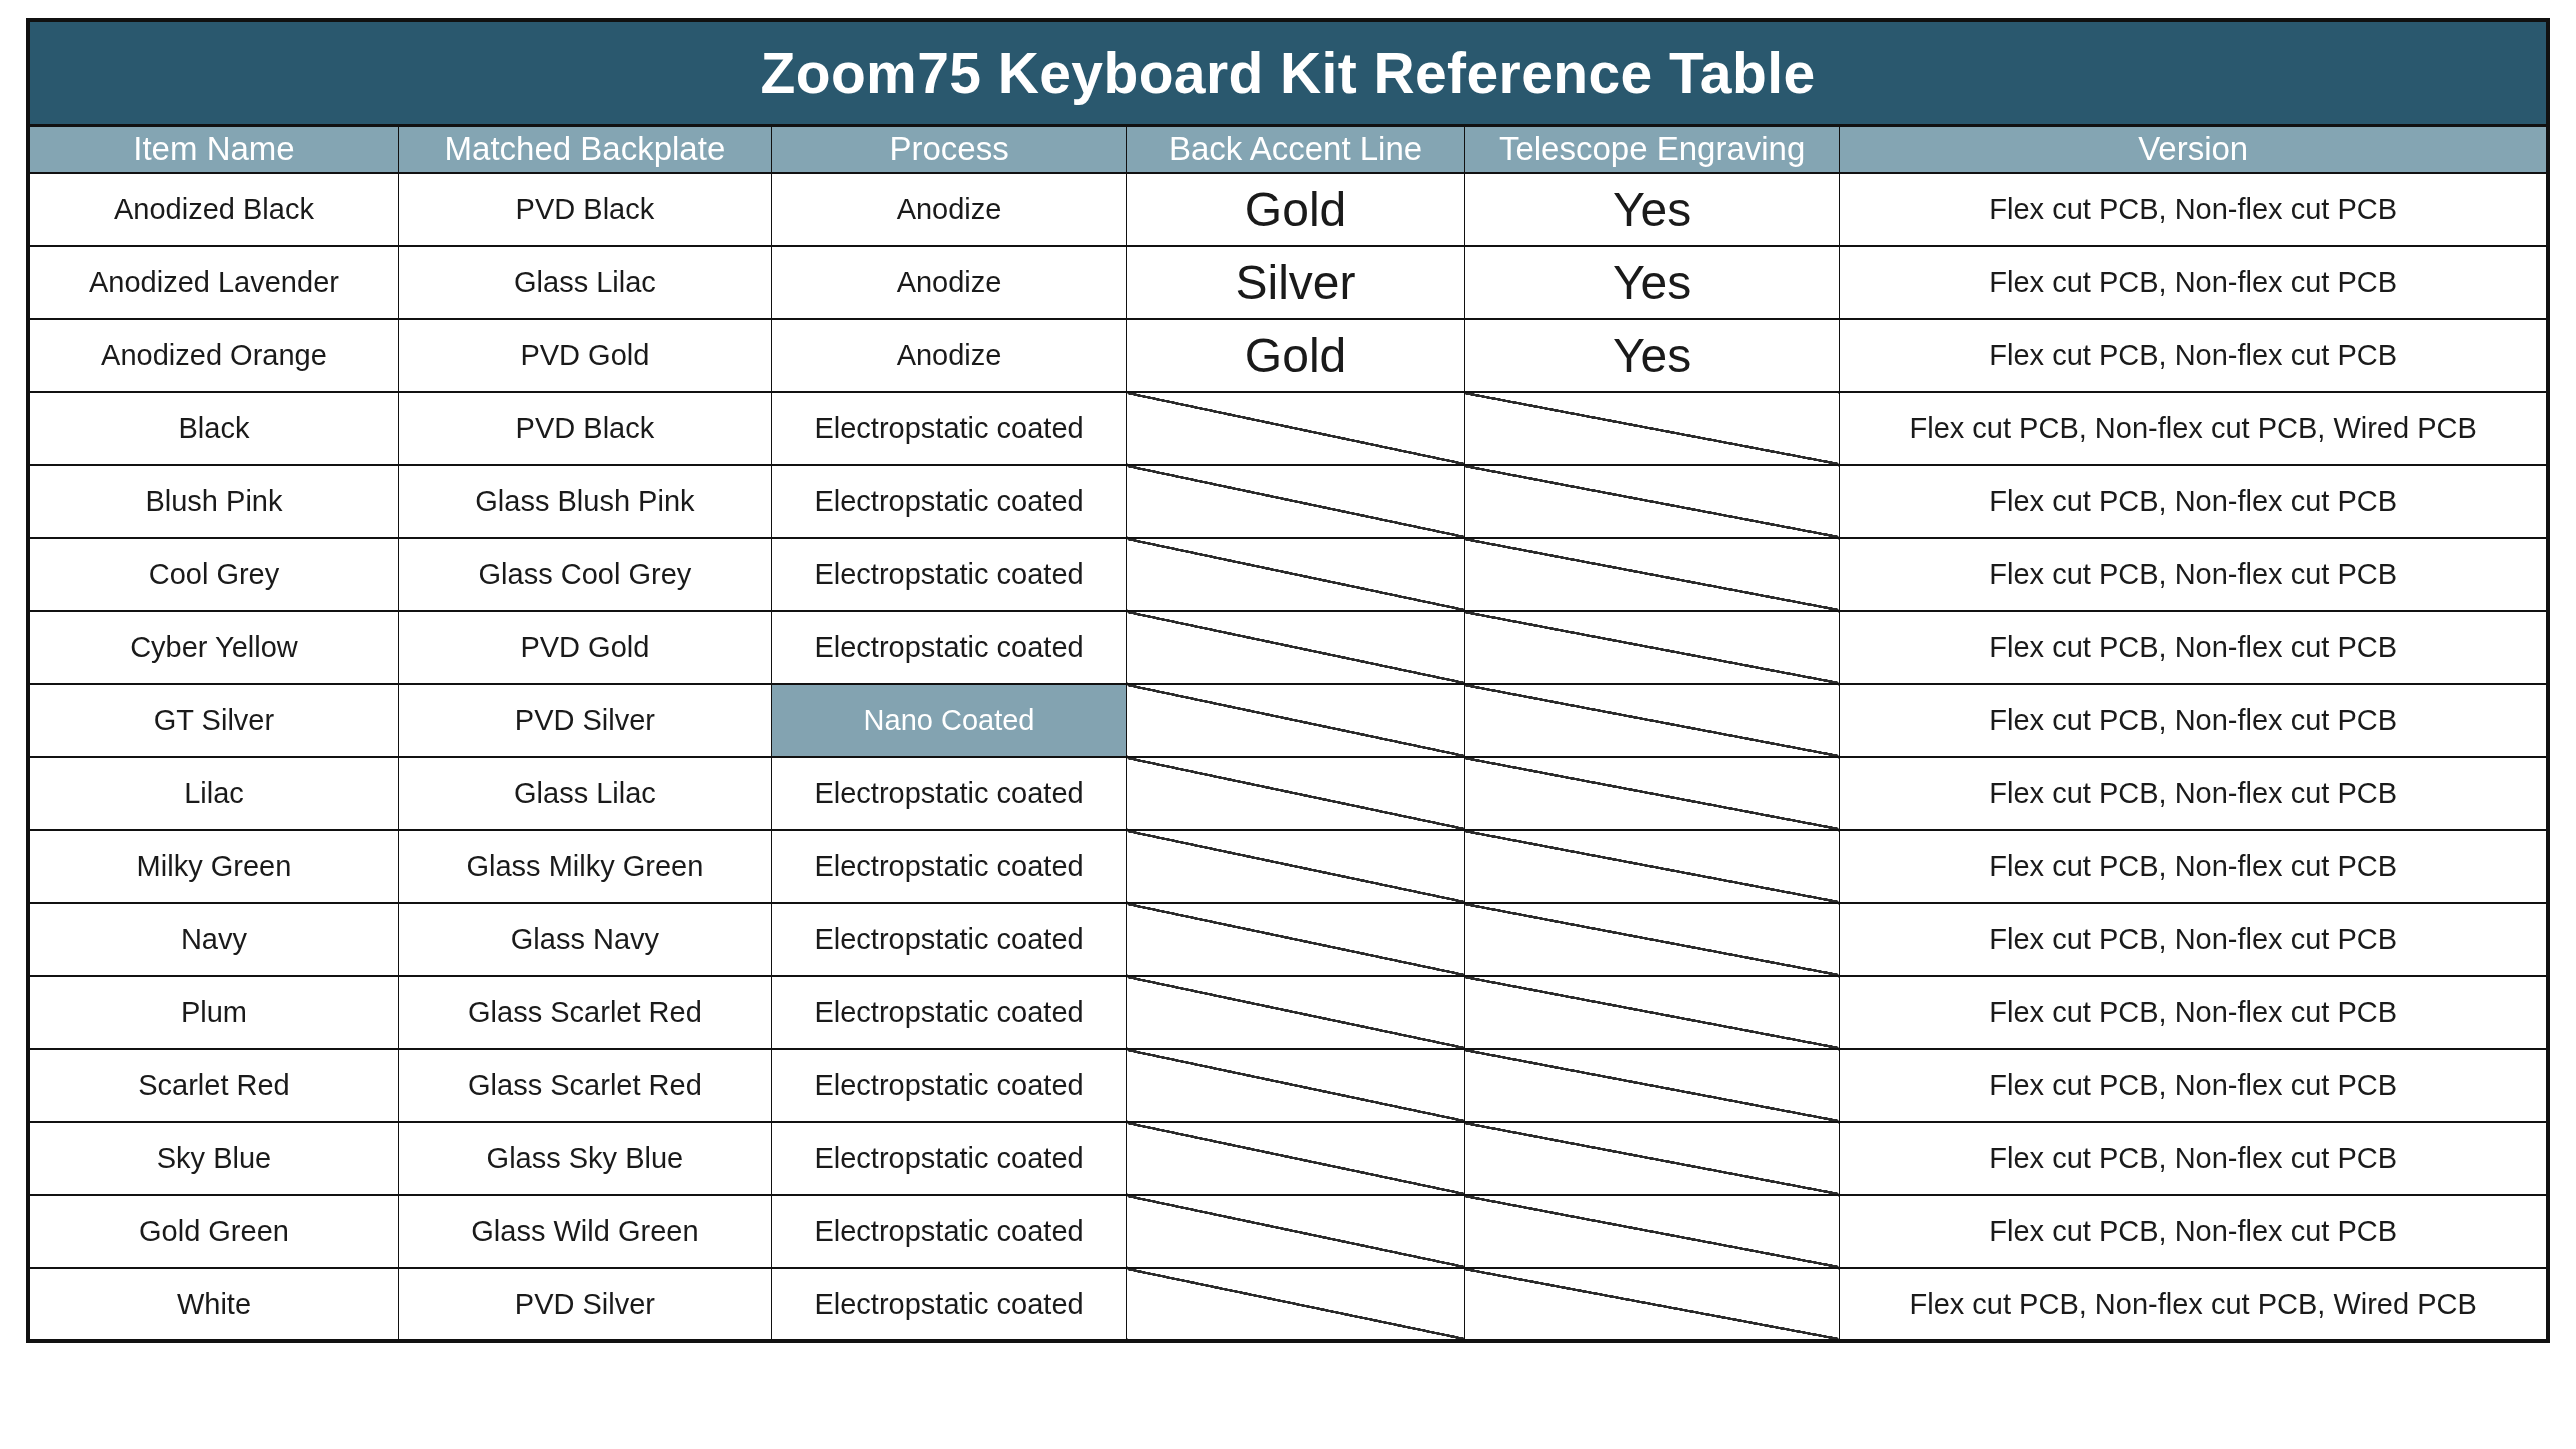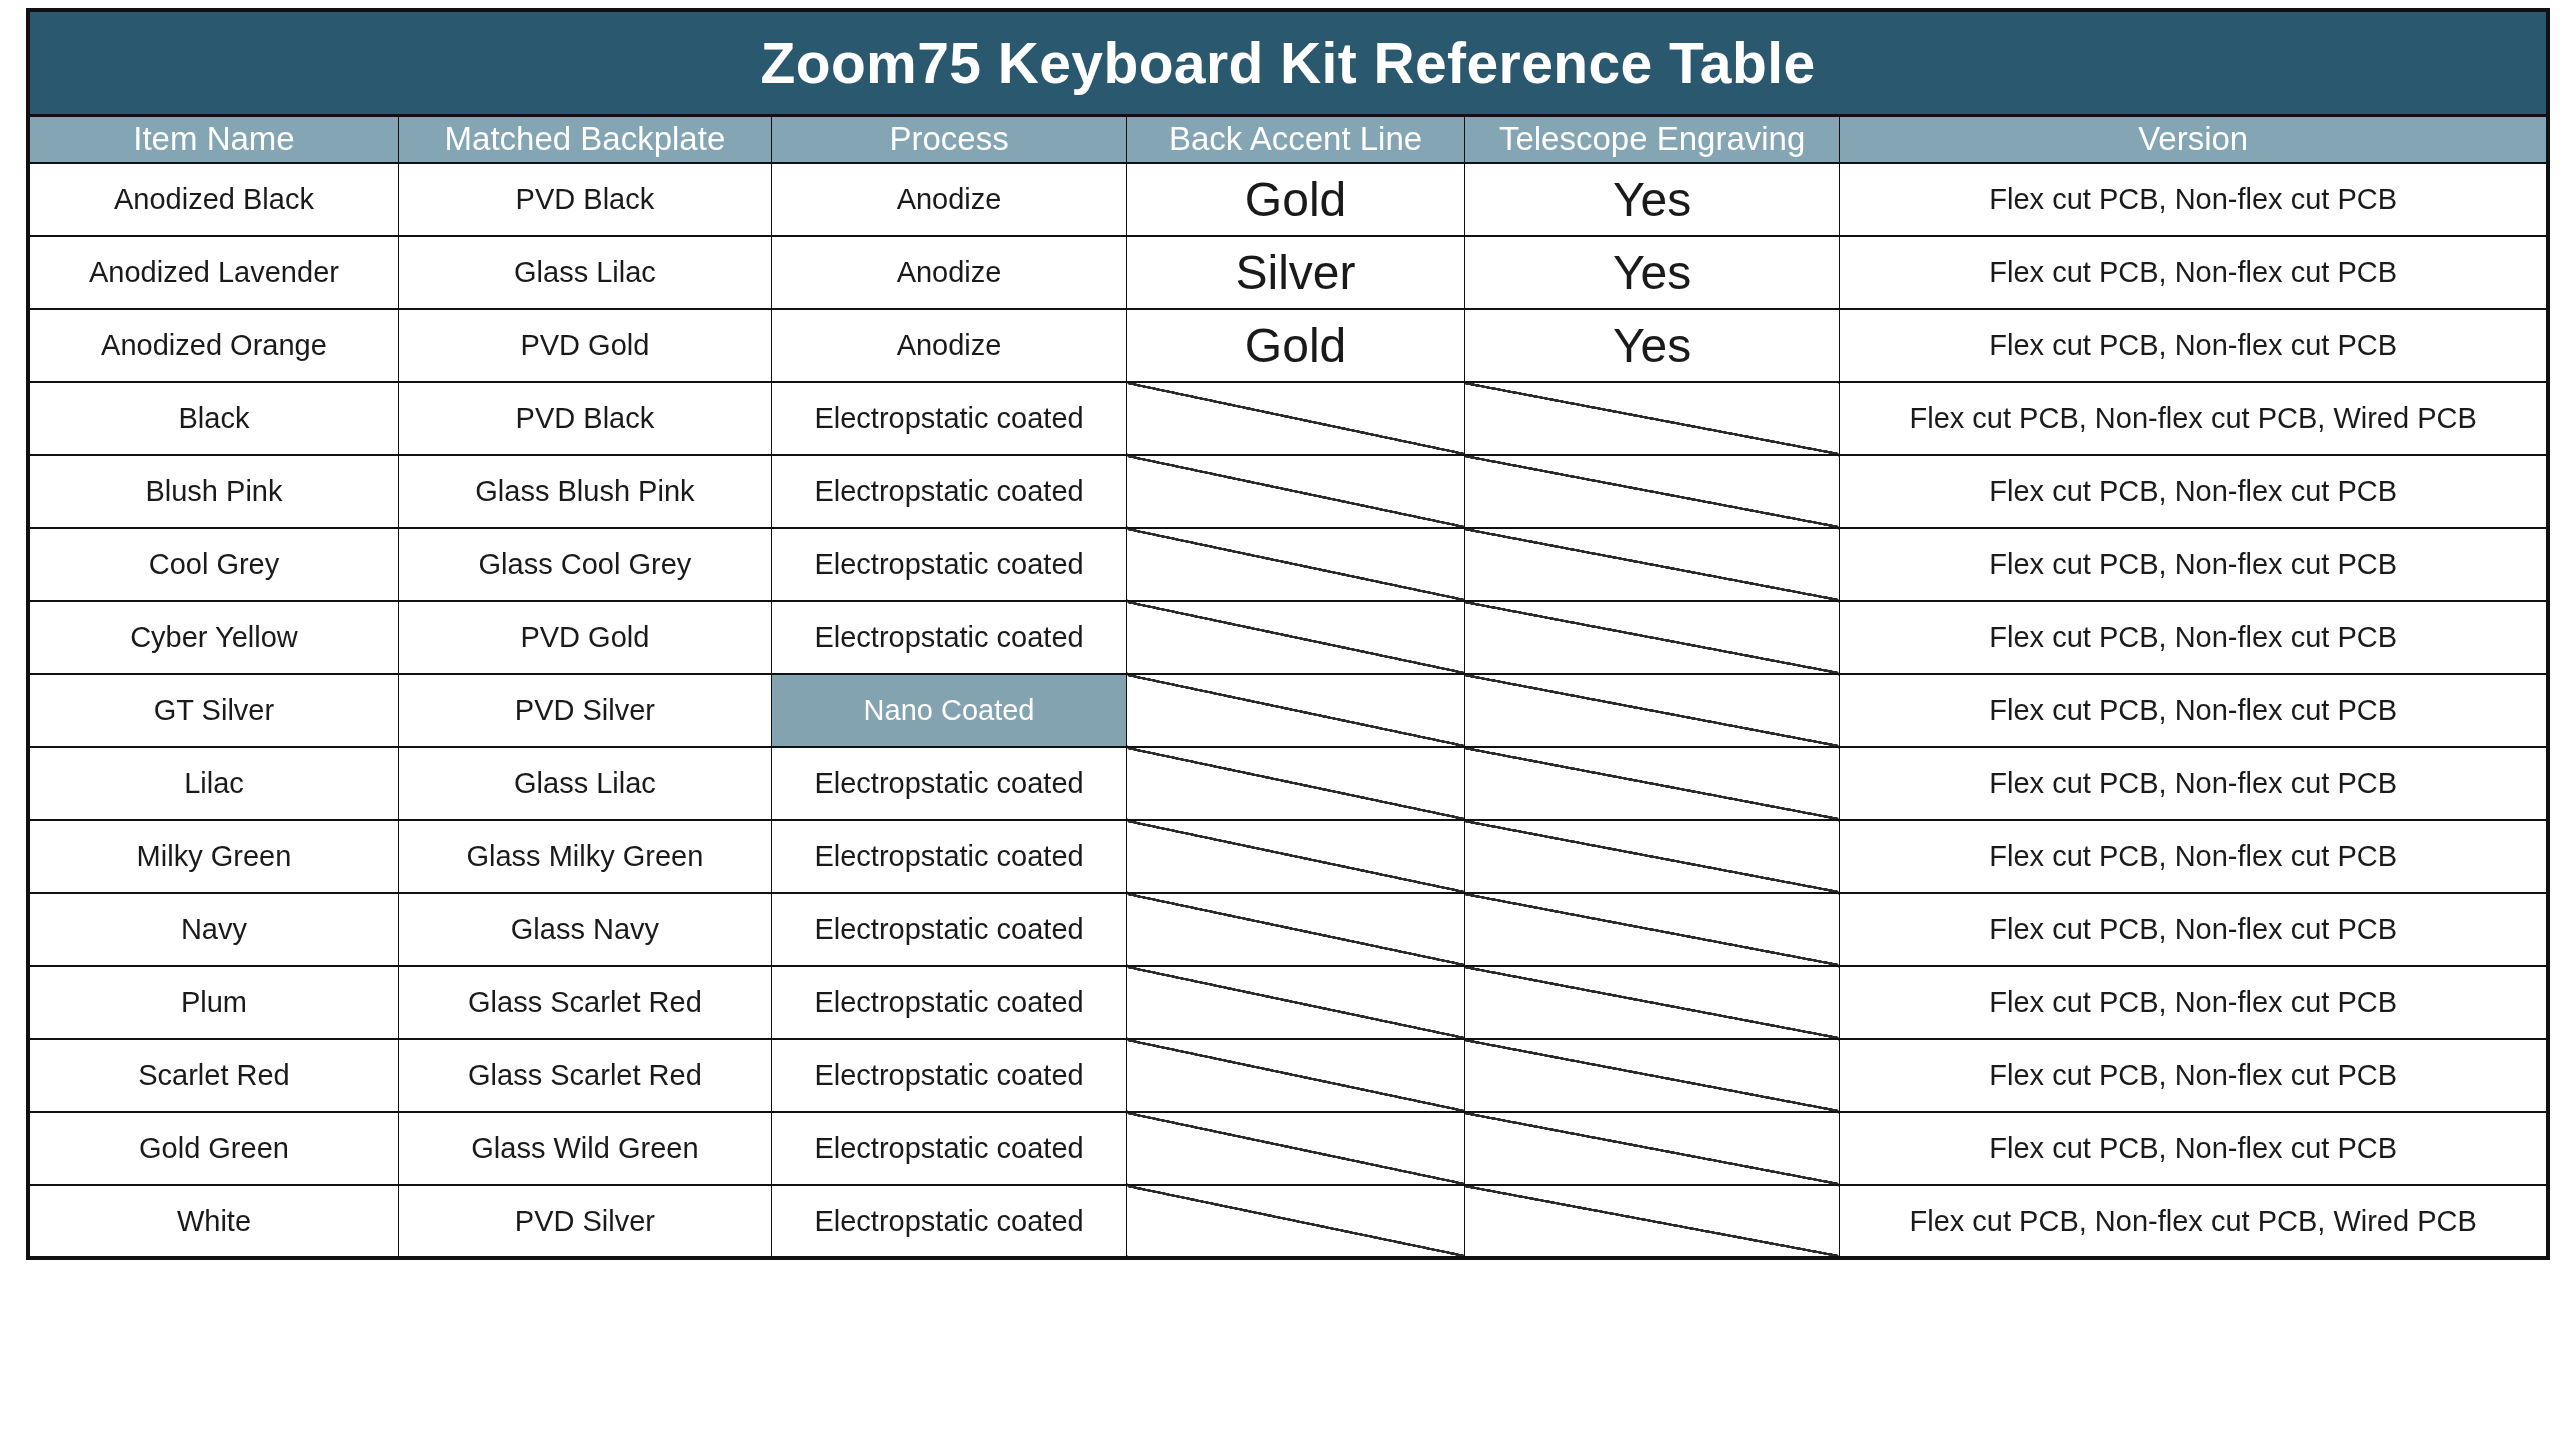--- a/index.html
+++ b/index.html
@@ -9,21 +9,21 @@
     --border:#111111;
     --text:#1a1a1a;
   }
   *{box-sizing:border-box;}
   html,body{margin:0;padding:0;}
   body{
     width:2576px;height:1449px;background:#ffffff;
     font-family:"Liberation Sans", sans-serif;
     overflow:hidden;
   }
-  .page{padding:8px 26px;}
+  .page{padding:18px 26px;}
   table.ref-table{
     width:2524px;
     border-collapse:collapse;
     table-layout:fixed;
     border:4.3px solid var(--border);
   }
   col.c1{width:14.7%;} col.c2{width:14.8%;} col.c3{width:14.1%;}
   col.c4{width:13.4%;} col.c5{width:14.9%;} col.c6{width:28.1%;}
   th,td{
     border:2.6px solid var(--border);
@@ -197,20 +197,28 @@
 
   <tr class="data-row">
     <td class="c-item">Scarlet Red</td>
     <td class="c-backplate">Glass Scarlet Red</td>
     <td class="c-process">Electropstatic coated</td>
     <td class="c-accent na"></td>
     <td class="c-engraving na"></td>
     <td class="c-version">Flex cut PCB, Non-flex cut PCB</td>
   </tr>
 
+  <tr class="data-row">
+    <td class="c-item">Sky Blue</td>
+    <td class="c-backplate">Glass Sky Blue</td>
+    <td class="c-process">Electropstatic coated</td>
+    <td class="c-accent na"></td>
+    <td class="c-engraving na"></td>
+    <td class="c-version">Flex cut PCB, Non-flex cut PCB</td>
+  </tr>
 
   <tr class="data-row">
     <td class="c-item">Gold Green</td>
     <td class="c-backplate">Glass Wild Green</td>
     <td class="c-process">Electropstatic coated</td>
     <td class="c-accent na"></td>
     <td class="c-engraving na"></td>
     <td class="c-version">Flex cut PCB, Non-flex cut PCB</td>
   </tr>
 

